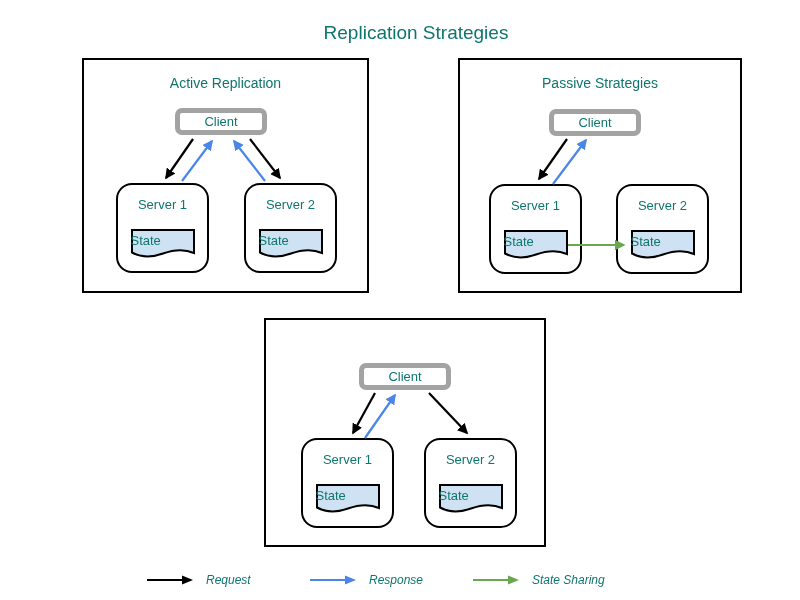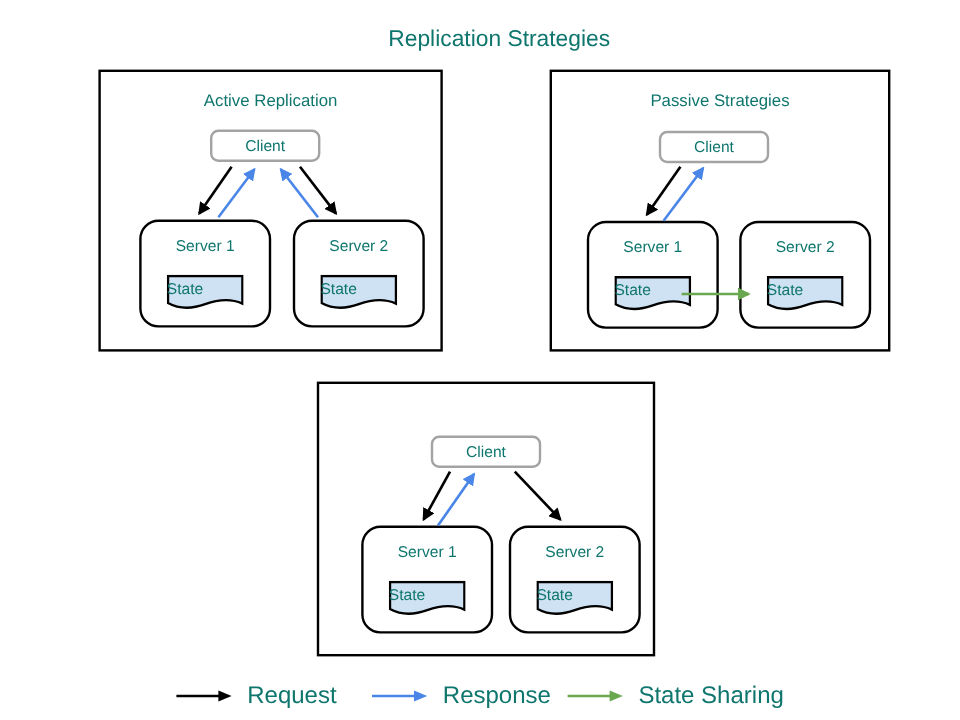--- a/index.html
+++ b/index.html
@@ -24,29 +24,29 @@
   }
   #panel-active  { left:  66px; top:  58px; width: 287px; height: 235px; }
   #panel-passive { left: 442px; top:  58px; width: 284px; height: 235px; }
   #panel-semi    { left: 248px; top: 318px; width: 282px; height: 229px; }
   .panel-label {
     position: absolute; top: 15px; left: 0; width: 100%;
     text-align: center; font-size: 14px;
   }
   .client {
     position: absolute; width: 92px; height: 27px;
-    border: 2px solid #a3a3a3; border-radius: 7px; background: #ffffff;
+    border: 5px solid #a3a3a3; border-radius: 7px; background: #ffffff;
     display: flex; align-items: center; justify-content: center;
     font-size: 13px;
   }
   #panel-active  .client { left: 91px; top: 48px; }
   #panel-passive .client { left: 89px; top: 49px; }
   #panel-semi    .client { left: 93px; top: 43px; }
   .server {
-    position: absolute; width: 110px; height: 90px;
+    position: absolute; width: 93px; height: 90px;
     border: 2px solid #000000; border-radius: 16px; background: #ffffff;
   }
   #panel-active  .server.s1 { left:  32px; top: 123px; }
   #panel-active  .server.s2 { left: 160px; top: 123px; }
   #panel-passive .server.s1 { left:  29px; top: 124px; }
   #panel-passive .server.s2 { left: 156px; top: 124px; }
   #panel-semi    .server.s1 { left:  35px; top: 118px; }
   #panel-semi    .server.s2 { left: 158px; top: 118px; }
   .server-label {
     position: absolute; top: 12px; left: 0; width: 100%;
@@ -66,21 +66,21 @@
     width: 800px; height: 600px;
     pointer-events: none;
   }
   .legend-item {
     position: absolute; top: 572px; height: 16px;
     display: flex; align-items: center; gap: 12px;
   }
   #legend-request  { left: 130px; }
   #legend-response { left: 293px; }
   #legend-sharing  { left: 456px; }
-  .legend-label { font-size: 20px; white-space: nowrap; }
+  .legend-label { font-size: 12px; white-space: nowrap; font-style: italic; }
 </style>
 </head>
 <body>
 
 <div class="canvas">
 
   <div class="diagram-title">Replication Strategies</div>
 
   <div class="panel" id="panel-active">
     <div class="panel-label">Active Replication</div>

